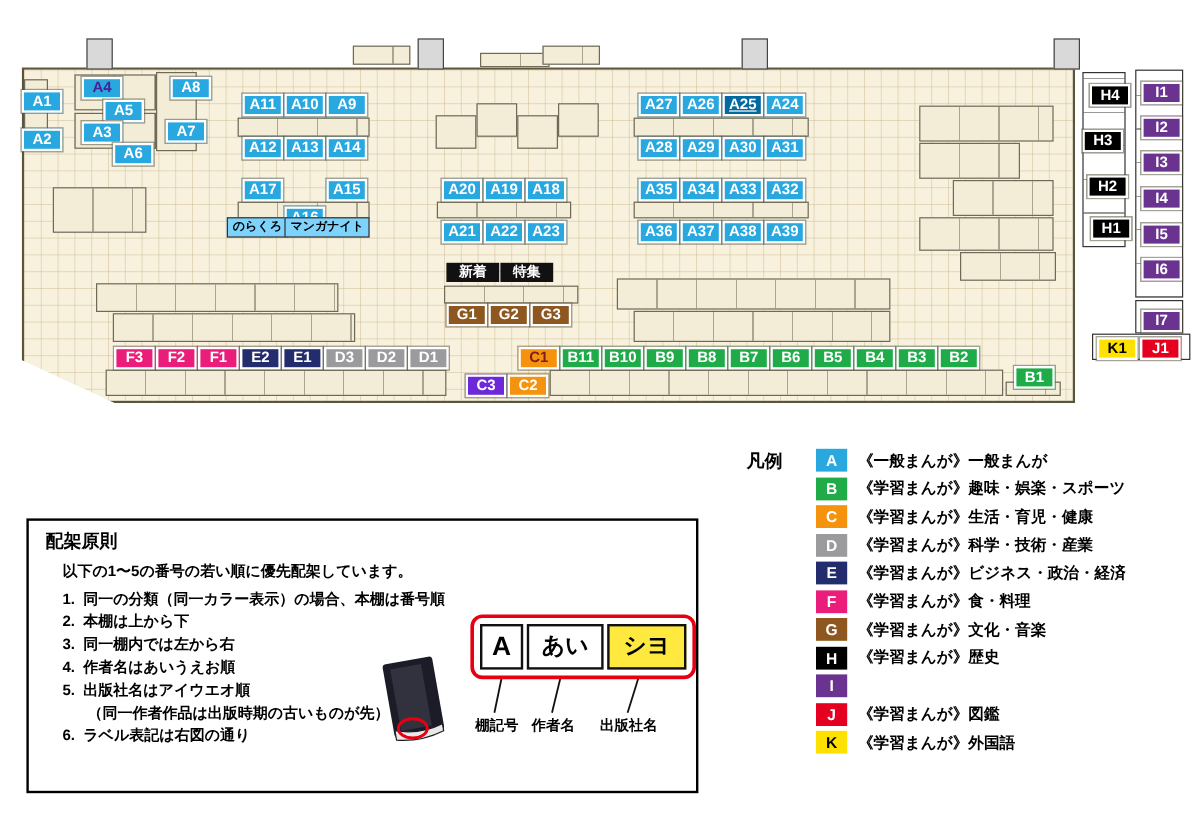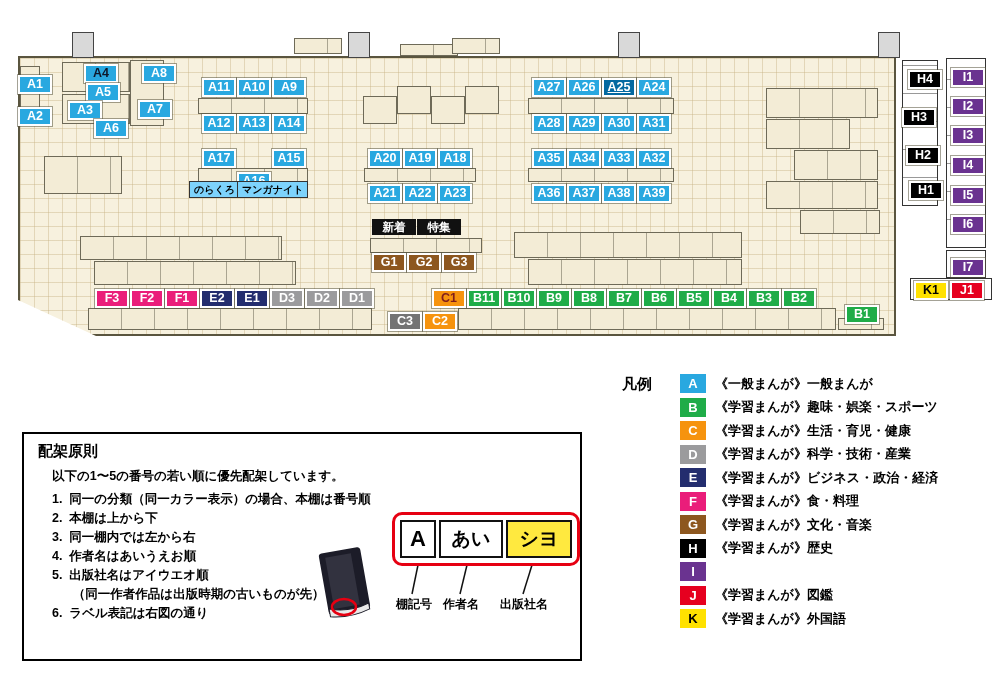--- a/index.html
+++ b/index.html
@@ -98,21 +98,21 @@
         <div class="shelf white" style="left: 946px; top: 250px; width: 40px; height: 28px;"></div>
         <div class="shelf white" style="left: 910px; top: 278px; width: 82px; height: 22px;"></div>
         <div class="pillar" style="left: 72px; top: 32px; width: 22px; height: 26px;"></div>
         <div class="pillar" style="left: 348px; top: 32px; width: 22px; height: 26px;"></div>
         <div class="pillar" style="left: 618px; top: 32px; width: 22px; height: 26px;"></div>
         <div class="pillar" style="left: 878px; top: 32px; width: 22px; height: 26px;"></div>
       </div>
     <div>
         <div class="mlabel" style="left: 18px; top: 75px; background: rgb(41, 168, 224); color: rgb(255, 255, 255);">A1</div>
         <div class="mlabel" style="left: 18px; top: 107px; background: rgb(41, 168, 224); color: rgb(255, 255, 255);">A2</div>
-        <div class="mlabel" style="left: 84px; top: 64px; background: rgb(41, 168, 224); color: #0f172a;">A4</div>
+        <div class="mlabel" style="left: 68px; top: 64px; background: rgb(41, 168, 224); color: #4c1d95;">A4</div>
         <div class="mlabel" style="left: 86px; top: 83px; background: rgb(41, 168, 224); color: rgb(255, 255, 255);">A5</div>
         <div class="mlabel" style="left: 68px; top: 101px; background: rgb(41, 168, 224); color: rgb(255, 255, 255);">A3</div>
         <div class="mlabel" style="left: 94px; top: 119px; background: rgb(41, 168, 224); color: rgb(255, 255, 255);">A6</div>
         <div class="mlabel" style="left: 142px; top: 64px; background: rgb(41, 168, 224); color: rgb(255, 255, 255);">A8</div>
         <div class="mlabel" style="left: 138px; top: 100px; background: rgb(41, 168, 224); color: rgb(255, 255, 255);">A7</div>
         <div class="mlabel" style="left: 202px; top: 78px; background: rgb(41, 168, 224); color: rgb(255, 255, 255);">A11</div>
         <div class="mlabel" style="left: 237px; top: 78px; background: rgb(41, 168, 224); color: rgb(255, 255, 255);">A10</div>
         <div class="mlabel" style="left: 272px; top: 78px; background: rgb(41, 168, 224); color: rgb(255, 255, 255);">A9</div>
         <div class="mlabel" style="left: 202px; top: 114px; background: rgb(41, 168, 224); color: rgb(255, 255, 255);">A12</div>
         <div class="mlabel" style="left: 237px; top: 114px; background: rgb(41, 168, 224); color: rgb(255, 255, 255);">A13</div>
@@ -157,21 +157,21 @@
         <div class="mlabel" style="left: 467px; top: 289px; background: rgb(31, 172, 72); color: rgb(255, 255, 255);">B11</div>
         <div class="mlabel" style="left: 502px; top: 289px; background: rgb(31, 172, 72); color: rgb(255, 255, 255);">B10</div>
         <div class="mlabel" style="left: 537px; top: 289px; background: rgb(31, 172, 72); color: rgb(255, 255, 255);">B9</div>
         <div class="mlabel" style="left: 572px; top: 289px; background: rgb(31, 172, 72); color: rgb(255, 255, 255);">B8</div>
         <div class="mlabel" style="left: 607px; top: 289px; background: rgb(31, 172, 72); color: rgb(255, 255, 255);">B7</div>
         <div class="mlabel" style="left: 642px; top: 289px; background: rgb(31, 172, 72); color: rgb(255, 255, 255);">B6</div>
         <div class="mlabel" style="left: 677px; top: 289px; background: rgb(31, 172, 72); color: rgb(255, 255, 255);">B5</div>
         <div class="mlabel" style="left: 712px; top: 289px; background: rgb(31, 172, 72); color: rgb(255, 255, 255);">B4</div>
         <div class="mlabel" style="left: 747px; top: 289px; background: rgb(31, 172, 72); color: rgb(255, 255, 255);">B3</div>
         <div class="mlabel" style="left: 782px; top: 289px; background: rgb(31, 172, 72); color: rgb(255, 255, 255);">B2</div>
-        <div class="mlabel" style="left: 388px; top: 312px; background: #737373; color: rgb(255, 255, 255);">C3</div>
+        <div class="mlabel" style="left: 388px; top: 312px; background: #6d28d9; color: rgb(255, 255, 255);">C3</div>
         <div class="mlabel" style="left: 423px; top: 312px; background: rgb(246, 147, 14); color: rgb(255, 255, 255); text-align: center;">C2</div>
         <div class="mlabel" style="left: 845px; top: 305px; background: rgb(31, 172, 72); color: rgb(255, 255, 255);">B1</div>
         <div class="mlabel" style="left: 908px; top: 70px; background: rgb(0, 0, 0); color: rgb(255, 255, 255);">H4</div>
         <div class="mlabel" style="left: 902px; top: 108px; background: rgb(0, 0, 0); color: rgb(255, 255, 255);">H3</div>
         <div class="mlabel" style="left: 906px; top: 146px; background: rgb(0, 0, 0); color: rgb(255, 255, 255);">H2</div>
         <div class="mlabel" style="left: 909px; top: 181px; background: rgb(0, 0, 0); color: rgb(255, 255, 255);">H1</div>
         <div class="mlabel" style="left: 951px; top: 68px; background: rgb(106, 51, 144); color: rgb(255, 255, 255);">I1</div>
         <div class="mlabel" style="left: 951px; top: 97px; background: rgb(106, 51, 144); color: rgb(255, 255, 255);">I2</div>
         <div class="mlabel" style="left: 951px; top: 126px; background: rgb(106, 51, 144); color: rgb(255, 255, 255);">I3</div>
         <div class="mlabel" style="left: 951px; top: 156px; background: rgb(106, 51, 144); color: rgb(255, 255, 255);">I4</div>

